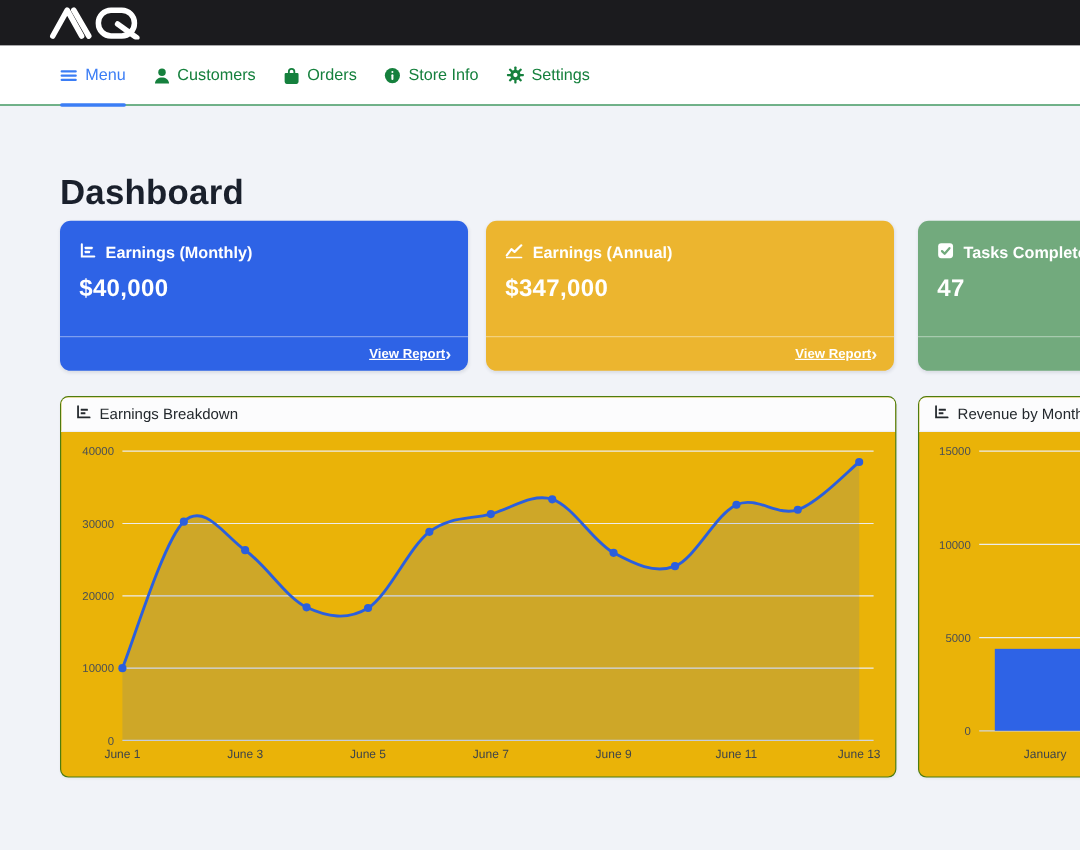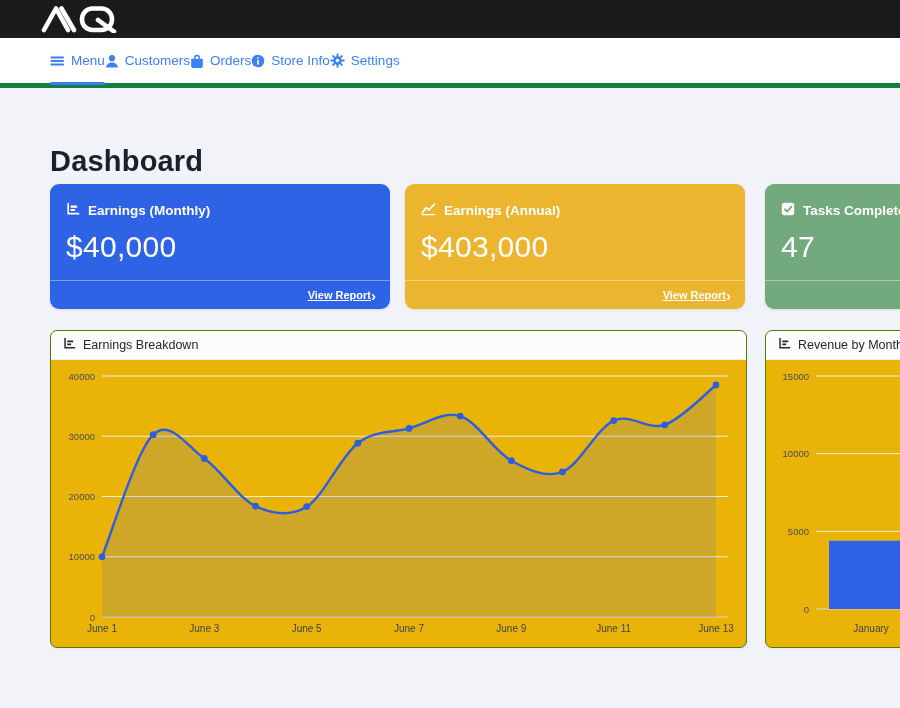--- a/index.html
+++ b/index.html
@@ -11,26 +11,26 @@
   }
   .stage{position:absolute;inset:0;width:900px;height:708px;}
 
   
   .topbar{position:absolute;top:0;left:0;width:900px;height:38px;background:#1b1b1e;}
   .brand{position:absolute;left:40px;top:5px;width:96px;height:28px;cursor:pointer;}
 
   
   .navbar{
     position:absolute;top:38px;left:0;width:900px;height:50px;background:#ffffff;
-    border-bottom:5px solid #15803d;box-sizing:border-box;
-    display:flex;align-items:center;padding-left:50px;
+    border-bottom:1px solid #15803d;box-sizing:border-box;
+    display:flex;align-items:center;gap:23px;padding-left:50px;
   }
   .nav-item{
     position:relative;display:flex;align-items:center;gap:6px;height:100%;
-    font-size:13.5px;color:#3b82f6;cursor:pointer;white-space:nowrap;
+    font-size:13.5px;color:#15803d;cursor:pointer;white-space:nowrap;
   }
   .nav-item .nicon{display:flex;align-items:center;}
   .nav-item.active{color:#3b7df5;}
   .nav-underline{display:none;}
   .nav-item.active .nav-underline{
     display:block;position:absolute;left:0;right:0;bottom:-2px;height:3px;
     background:#3b7df5;border-radius:2px;
   }
 
   
@@ -38,21 +38,21 @@
 
   
   .stat-card{
     position:absolute;top:184px;width:340px;height:125px;border-radius:9px;color:#fff;
     box-shadow:0 1px 3px rgba(20,30,60,.10);box-sizing:border-box;overflow:hidden;
   }
   .stat-card.c1{left:50px;}
   .stat-card.c2{left:405px;}
   .stat-card.c3{left:765px;}
   .stat-head{display:flex;align-items:center;gap:8px;padding:18px 16px 0;font-size:13.5px;font-weight:700;}
-  .stat-value{padding:11px 16px 0;font-size:30px;font-weight:400;letter-spacing:.3px;}
+  .stat-value{padding:11px 16px 0;font-size:20px;font-weight:700;letter-spacing:.3px;}
   .stat-footer{
     position:absolute;left:0;right:0;bottom:0;height:28px;
     border-top:1px solid rgba(255,255,255,.38);
     display:flex;align-items:center;justify-content:flex-end;padding:0 14px;
   }
   .stat-link{font-size:11px;font-weight:700;color:#fff;text-decoration:underline;cursor:pointer;}
   .stat-chevron{font-size:15px;line-height:1;font-weight:700;opacity:.95;}
 
   
   .chart-card{
@@ -176,21 +176,21 @@
   <div class="stat-card c2" style="background: rgb(236, 181, 47);">
     <div class="stat-head">
       <span>
         <svg width="15" height="14" viewBox="0 0 15 14">
           <path d="M1.3,10.8 L5.2,5.6 L7.8,7.9 L13.4,2.4" stroke="#fff" stroke-width="1.8" fill="none" stroke-linecap="round" stroke-linejoin="round"></path>
           <path d="M1.3,12.6 H13.6" stroke="#fff" stroke-width="1.4" stroke-linecap="round"></path>
         </svg>
       </span>
       <span>Earnings (Annual)</span>
     </div>
-    <div class="stat-value">$403,000</div>
+    <div class="stat-value">$347,000</div>
     <div class="stat-footer">
       <span class="stat-link">View Report</span>
       <span class="stat-chevron">›</span>
     </div>
   </div>
 
   <div class="stat-card c3" style="background: rgb(114, 170, 125);">
     <div class="stat-head">
       <span>
         <svg width="14" height="14" viewBox="0 0 14 14">

